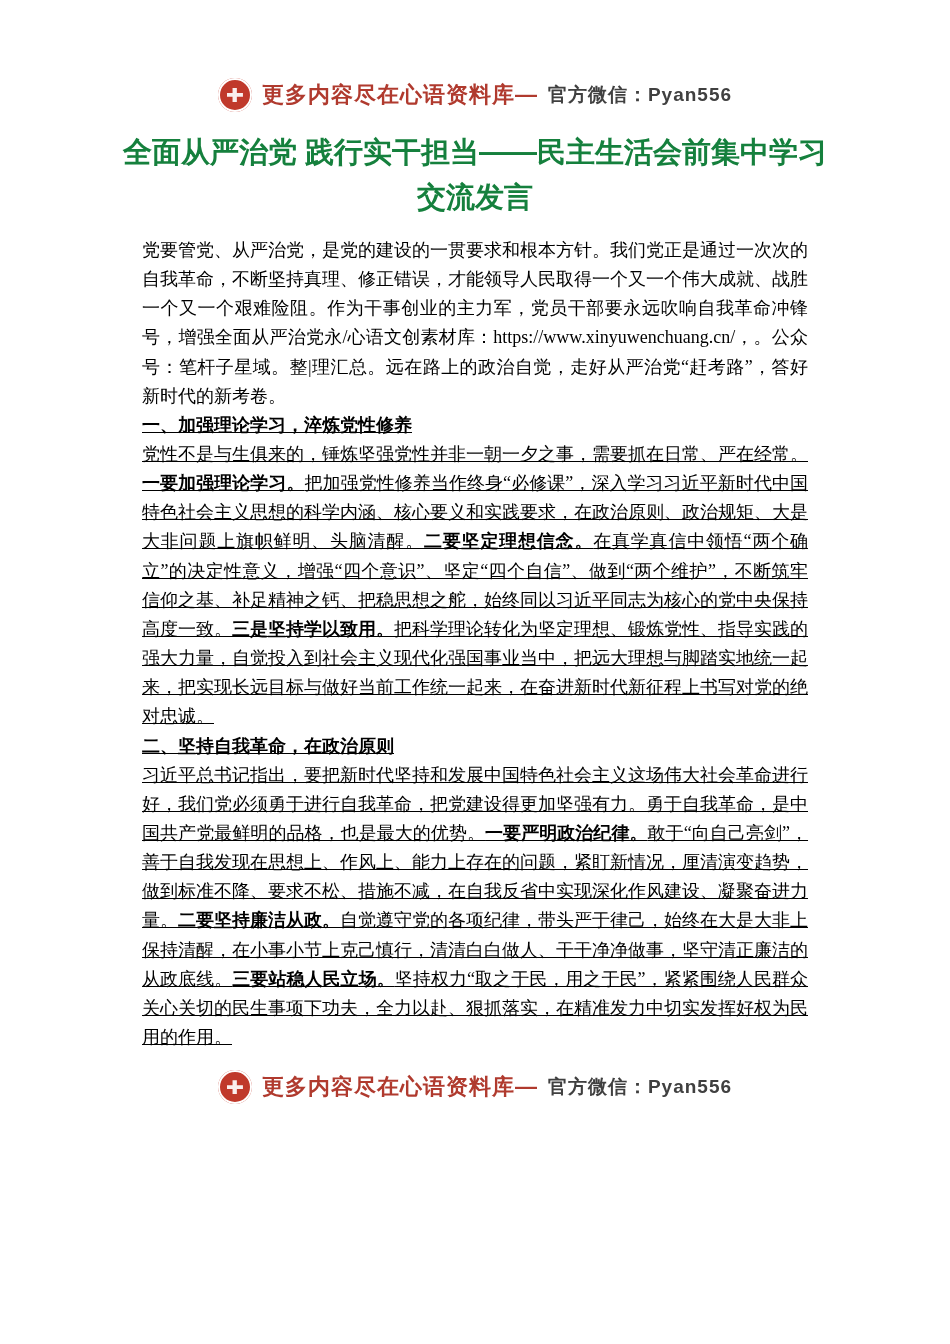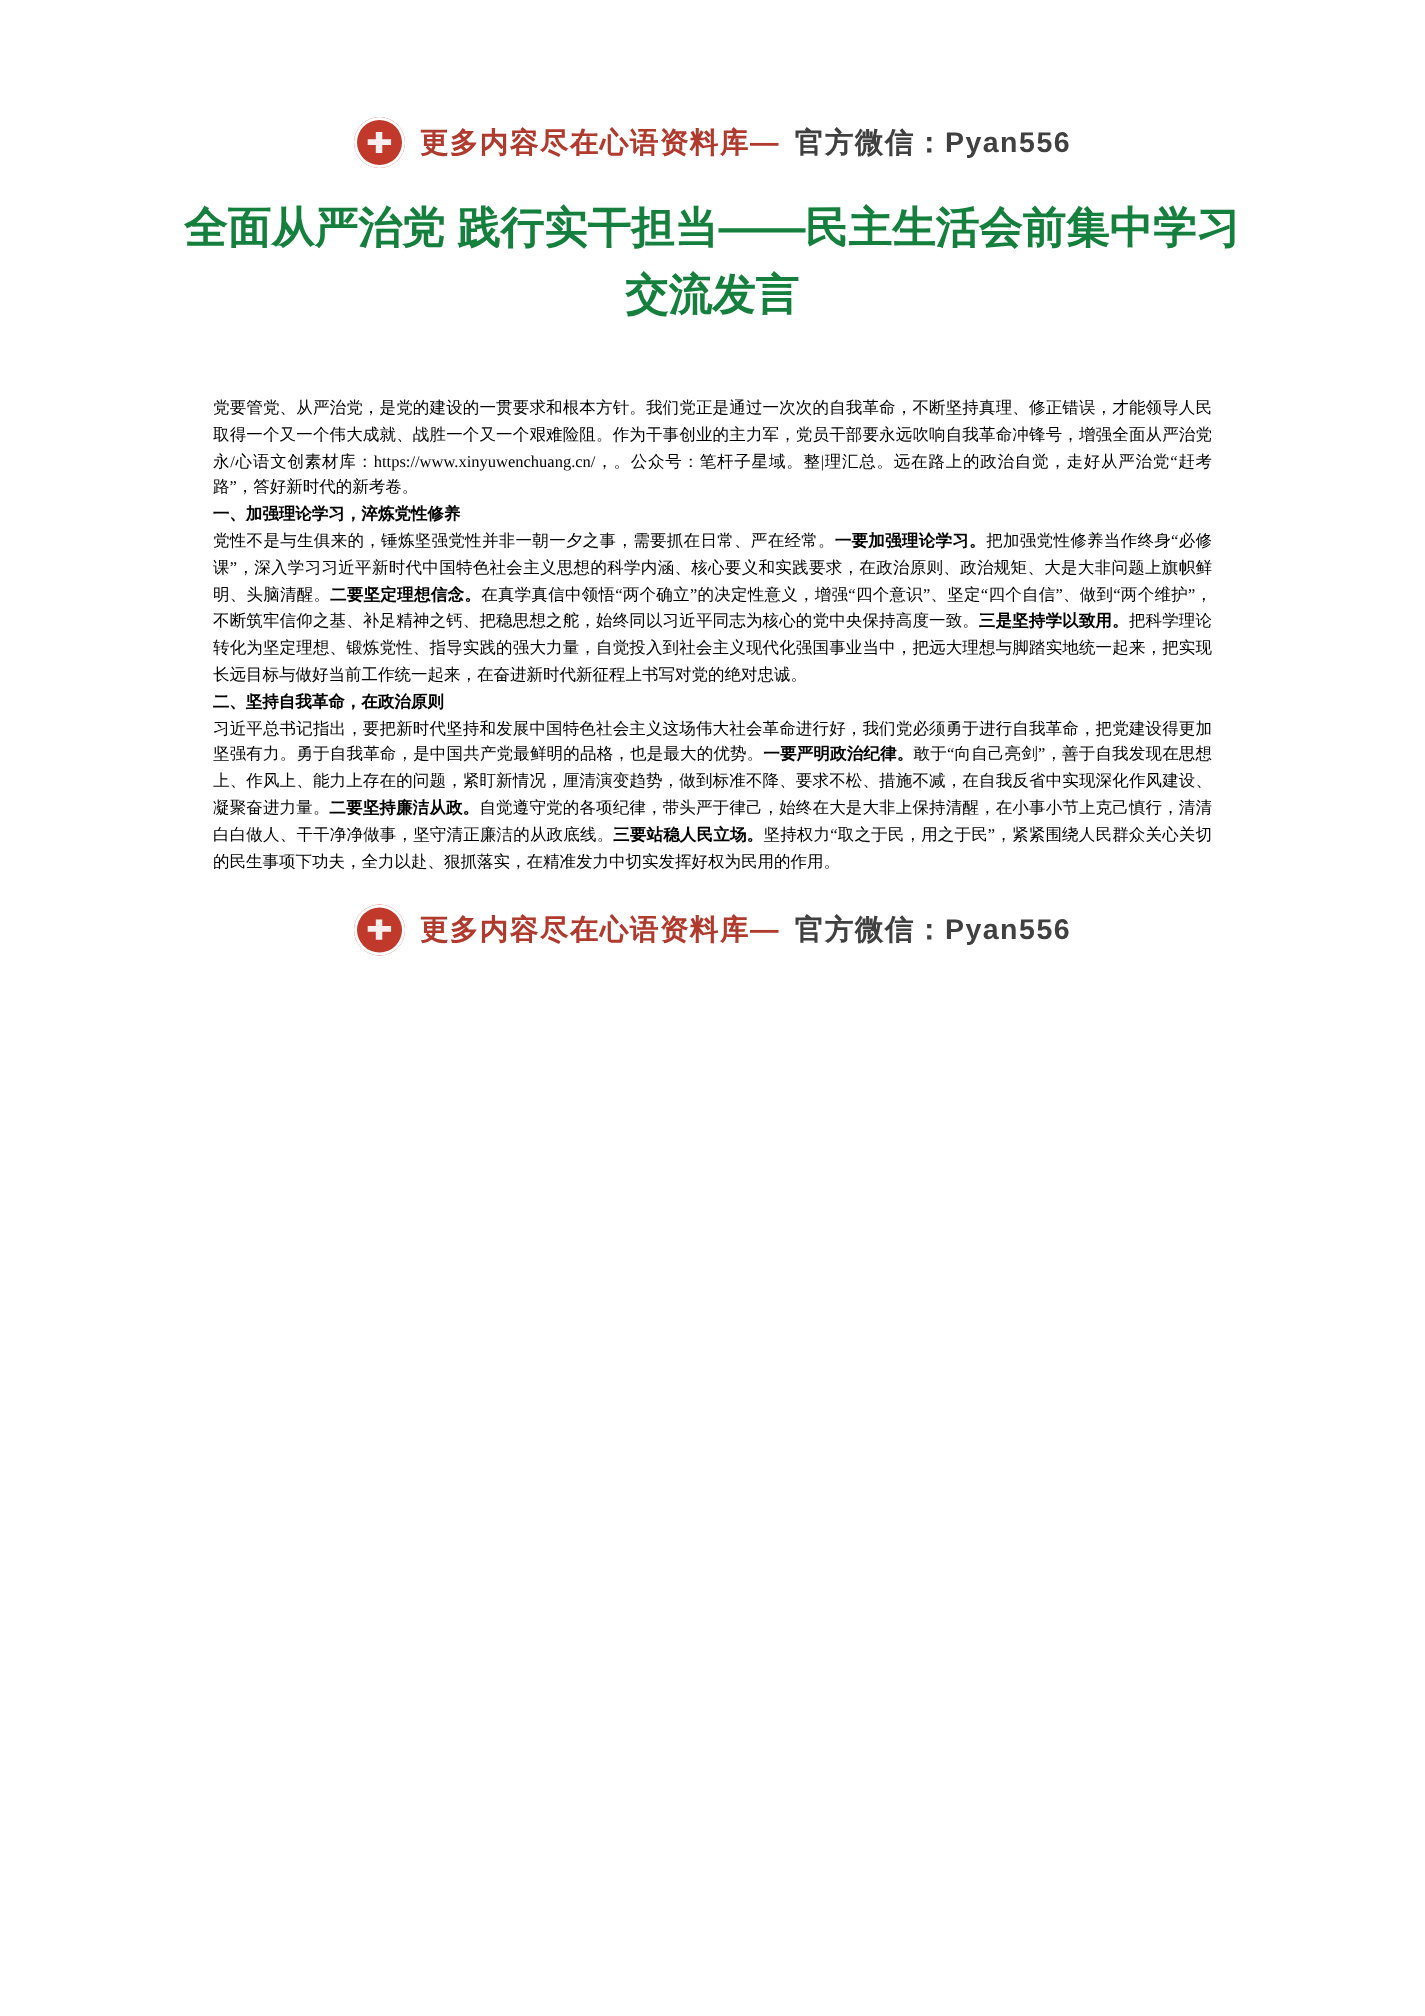--- a/index.html
+++ b/index.html
@@ -55,50 +55,51 @@
     position: absolute;
     left: 9px;
     top: 10px;
     width: 16px;
     height: 14px;
     background: #ffffff;
     clip-path: polygon(0% 35%, 35% 35%, 35% 0%, 62% 0%, 62% 35%, 100% 35%, 100% 62%, 62% 62%, 62% 100%, 35% 100%, 35% 62%, 0% 62%);
     opacity: 0.92;
   }
   .wm-text {
-    font-size: 19px;
+    font-size: 22px;
     color: #b03a2e;
   }
   .wm-text-2 {
     font-size: 19px;
     color: #404040;
   }
   
   .doc-title {
     font-size: 29px;
     font-weight: bold;
     text-align: center;
     line-height: 1.55;
     margin: 18px 118px 0 118px;
     font-family: "Liberation Sans", sans-serif;
     color: #15803d;
   }
   
   .doc-body {
-    margin: 44px 142px 0 142px;
-    font-size: 11px;
+    margin: 16px 142px 0 142px;
+    font-size: 18px;
     line-height: 1.62;
     text-align: justify;
   }
   .para {
     margin: 0;
     text-indent: 0;
   }
   .para + .para {
     margin-top: 0px;
+    text-decoration: underline;
   }
   .b {
     font-weight: bold;
   }
   .heading {
     font-weight: bold;
   }
   .sans {
     font-family: "Liberation Sans", sans-serif;
   }

